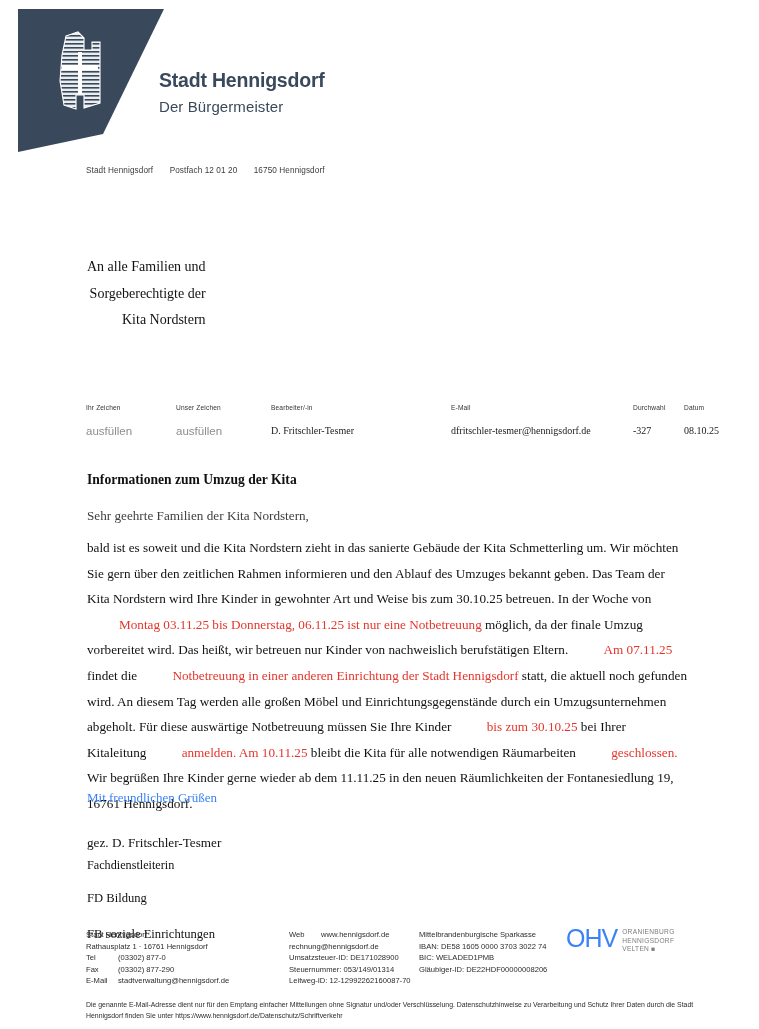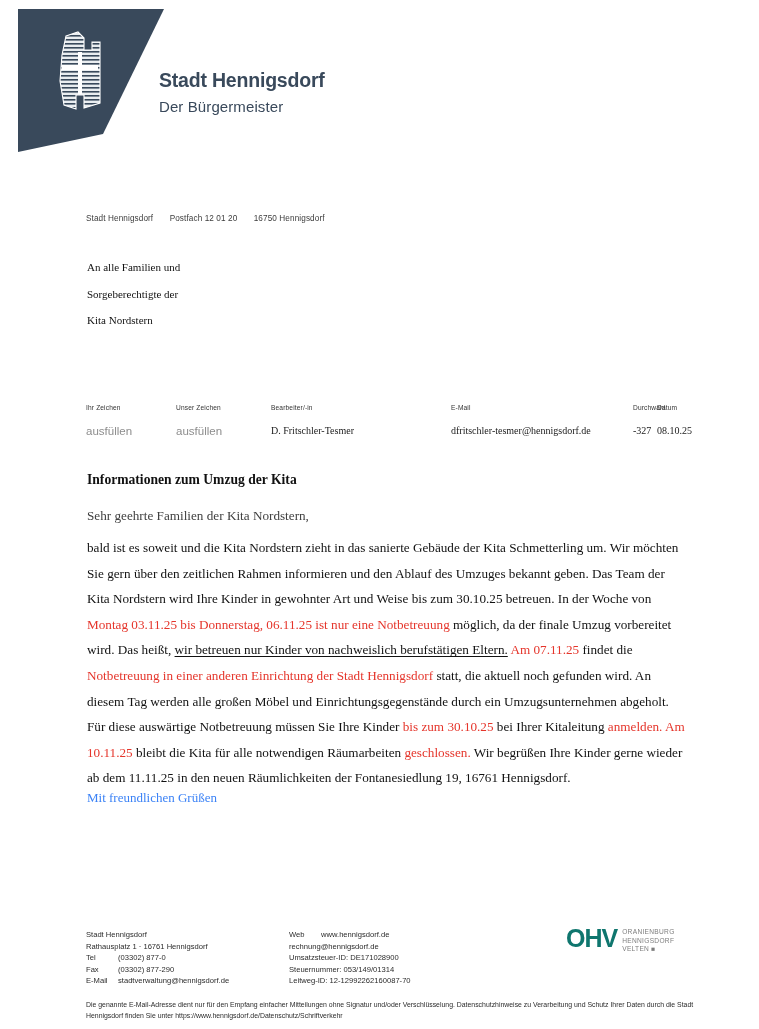--- a/index.html
+++ b/index.html
@@ -59,33 +59,33 @@
   
   .sender-line {
     position: absolute;
     left: 86px;
     top: 166px;
     font-family: "Liberation Sans", sans-serif;
     font-size: 8.2px;
     color: #3c3c3c;
     letter-spacing: 0.1px;
     white-space: nowrap;
-    margin-top: 48px;
   }
   .sender-line span { margin-right: 14px; }
   .sender-line span:last-child { margin-right: 0; }
 
   
   .recipient {
     position: absolute;
     left: 87px;
     top: 254px;
-    font-size: 11px;
+    font-size: 14px;
     line-height: 26.5px;
     color: #111111;
+    text-align: right;
   }
 
   
   .meta {
     position: absolute;
     left: 86px;
     top: 404px;
     width: 648px;
     height: 46px;
   }
@@ -109,21 +109,21 @@
   .meta-value.placeholder {
     font-family: "Liberation Sans", sans-serif;
     font-size: 11.5px;
     color: #8d8d8d;
   }
   .c-ihr     { left: 0px; }
   .c-unser   { left: 90px; }
   .c-bearb   { left: 185px; }
   .c-mail    { left: 336px; margin-left: 29px; }
   .c-durch   { left: 547px; }
-  .c-datum   { left: 571px; }
+  .c-datum   { left: 598px; }
 
   
   .subject {
     position: absolute;
     left: 87px;
     top: 472px;
     font-size: 13.6px;
     font-weight: bold;
     color: #111111;
   }
@@ -137,22 +137,22 @@
   .body-text {
     position: absolute;
     left: 87px;
     top: 535px;
     width: 600px;
     font-size: 13.2px;
     line-height: 25.6px;
     color: #111111;
     text-align: left;
   }
-  .red { color: #e5352b; }
-  .uline { text-decoration: underline; text-underline-offset: 2px; }
+  .red { color: #e5352b; margin-left: 32px; }
+  .uline { text-underline-offset: 2px; }
 
   .closing {
     position: absolute;
     left: 87px;
     top: 790px;
     font-size: 13px;
     color: #3b82f6;
   }
   .sig {
     position: absolute;
@@ -189,24 +189,24 @@
   }
   .ohv-logo {
     position: absolute;
     left: 480px;
     top: -3px;
     display: flex;
     align-items: flex-start;
   }
   .ohv-mark {
     font-family: "Liberation Sans", sans-serif;
-    font-weight: bold;
+    font-weight: normal;
     font-size: 25px;
     letter-spacing: -1px;
-    color: #0f766e;
+    color: #3b82f6;
     line-height: 1;
   }
   .ohv-words {
     margin-left: 5px;
     margin-top: 2px;
     font-family: "Liberation Sans", sans-serif;
     font-size: 6.6px;
     line-height: 8.6px;
     color: #7d7d7d;
     letter-spacing: 0.3px;
@@ -314,40 +314,52 @@
 
   <div class="subject">Informationen zum Umzug der Kita</div>
   <div class="salutation">Sehr geehrte Familien der Kita Nordstern,</div>
 
   <div class="body-text">
     <span>bald ist es soweit und die Kita Nordstern zieht in das sanierte Gebäude der Kita Schmetterling um. Wir möchten Sie gern über den zeitlichen Rahmen informieren und den Ablauf des Umzuges bekannt geben. Das Team der Kita Nordstern wird Ihre Kinder in gewohnter Art und Weise bis zum 30.10.25 betreuen. In der Woche von </span><span class="red">Montag 03.11.25 bis Donnerstag, 06.11.25 ist nur eine Notbetreuung</span><span> möglich, da der finale Umzug vorbereitet wird. Das heißt, </span><span class="uline">wir betreuen nur Kinder von nachweislich berufstätigen Eltern.</span><span> </span><span class="red">Am 07.11.25</span><span> findet die </span><span class="red">Notbetreuung in einer anderen Einrichtung der Stadt Hennigsdorf</span><span> statt, die aktuell noch gefunden wird.  An diesem Tag werden alle großen Möbel und Einrichtungsgegenstände durch ein Umzugsunternehmen abgeholt. Für diese auswärtige Notbetreuung müssen Sie Ihre Kinder </span><span class="red">bis zum 30.10.25</span><span> bei Ihrer Kitaleitung </span><span class="red">anmelden. Am 10.11.25</span><span> bleibt die Kita für alle notwendigen Räumarbeiten </span><span class="red">geschlossen.</span><span> Wir begrüßen Ihre Kinder gerne wieder ab dem 11.11.25 in den neuen Räumlichkeiten der Fontanesiedlung 19, 16761 Hennigsdorf.</span>
   </div>
 
   <div class="closing">Mit freundlichen Grüßen</div>
 
+  <div class="sig">
+    <div>gez. D. Fritschler-Tesmer</div>
+    <div class="role">Fachdienstleiterin</div>
+    <div class="fd">FD Bildung</div>
+    <div class="fb">FB soziale Einrichtungen</div>
+  </div>
 
   <div class="footer">
     <div class="footer-cols">
 
       <div class="fcol fcol-1">
         <span class="frow">Stadt Hennigsdorf</span>
         <span class="frow">Rathausplatz 1 · 16761 Hennigsdorf</span>
         <span class="frow"><span class="k">Tel</span><span>(03302) 877-0</span></span>
         <span class="frow"><span class="k">Fax</span><span>(03302) 877-290</span></span>
         <span class="frow"><span class="k">E-Mail</span><span>stadtverwaltung@hennigsdorf.de</span></span>
       </div>
 
       <div class="fcol fcol-2">
         <span class="frow"><span class="k">Web</span><span>www.hennigsdorf.de</span></span>
         <span class="frow">rechnung@hennigsdorf.de</span>
         <span class="frow">Umsatzsteuer-ID: DE171028900</span>
         <span class="frow">Steuernummer: 053/149/01314</span>
         <span class="frow">Leitweg-ID: 12-12992262160087-70</span>
       </div>
 
+      <div class="fcol fcol-3">
+        <span class="frow">Mittelbrandenburgische Sparkasse</span>
+        <span class="frow">IBAN: DE58 1605 0000 3703 3022 74</span>
+        <span class="frow">BIC: WELADED1PMB</span>
+        <span class="frow">Gläubiger-ID: DE22HDF00000008206</span>
+      </div>
 
       <div class="ohv-logo">
         <span class="ohv-mark">OHV</span>
         <span class="ohv-words">
           <span class="frow">ORANIENBURG</span>
           <span class="frow">HENNIGSDORF</span>
           <span class="frow">VELTEN ■</span>
         </span>
       </div>
 

